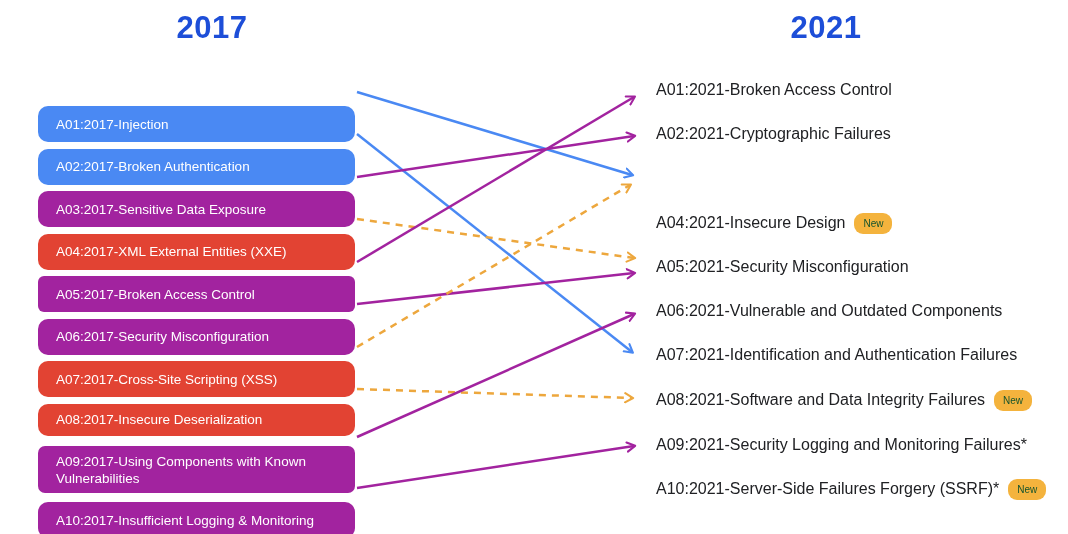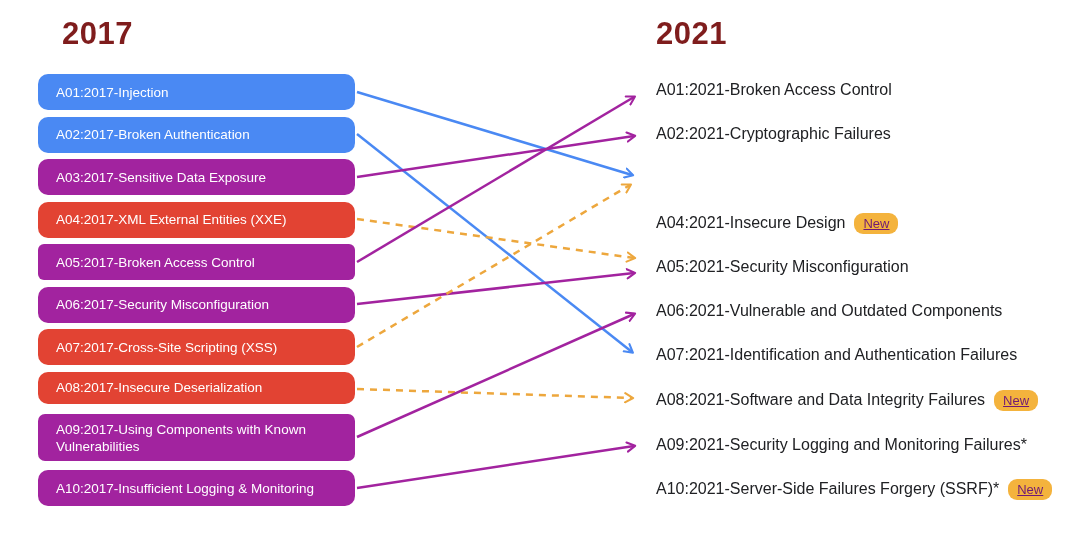--- a/index.html
+++ b/index.html
@@ -9,37 +9,39 @@
   .stage {
     position: relative;
     width: 1068px;
     height: 534px;
     background: #ffffff;
     overflow: hidden;
   }
 
   .col-header {
     position: absolute;
-    top: 16px;
+    top: 10px;
+    text-align: center;
     font-size: 31px;
     font-weight: 700;
     letter-spacing: 0.5px;
-    color: #7f1d1d;
+    color: #1d4ed8;
   }
   .col-header.left  { left: 62px;  width: 300px; }
   .col-header.right { left: 656px; width: 340px; }
 
   .lbox {
     position: absolute;
     left: 38px;
     width: 317px;
     border-radius: 10px;
     display: flex;
     align-items: center;
     padding: 16px 18px;
+    margin-top: 32px;
   }
   .lbox-label {
     color: #ffffff;
     font-size: 13.5px;
     line-height: 17px;
     font-weight: 400;
   }
 
   .rrow {
     position: absolute;
@@ -50,27 +52,26 @@
     gap: 9px;
     white-space: nowrap;
   }
   .rlabel {
     font-size: 16px;
     font-weight: 500;
     color: #202124;
   }
   .badge {
     display: inline-block;
-    font-size: 13px;
+    font-size: 10px;
     font-weight: 500;
-    color: #701a75;
+    color: #14532d;
     padding: 3px 9px;
     border-radius: 9px;
     line-height: 15px;
-    text-decoration: underline;
   }
   .badge:empty { display: none; }
 
   svg.wires {
     position: absolute;
     left: 0; top: 0;
     width: 1068px;
     height: 534px;
     pointer-events: none;
   }

